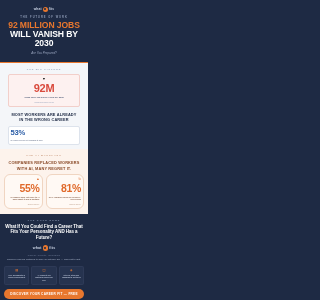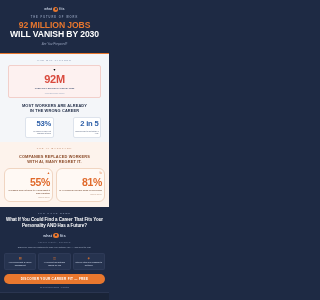--- a/index.html
+++ b/index.html
@@ -2,21 +2,21 @@
 <html><head>
 <meta charset="utf-8">
 <style>
   * { margin:0; padding:0; box-sizing:border-box; }
   html,body { width:109px; height:300px; }
   body {
     font-family:"Liberation Sans", sans-serif;
     background:#1e2a44;
     overflow:hidden;
   }
-  .page { width:109px; height:300px; position:relative; }
+  .page { width:88px; height:300px; position:relative; }
 
   
   .header {
     background:#1e2a44;
     padding:6px 4px 7px;
     text-align:center;
     position:relative;
   }
   .logo-row { display:flex; align-items:center; justify-content:center; gap:1px; height:6px; }
   .logo-txt { font-size:3.2px; color:#c9d2e3; letter-spacing:.2px; font-weight:700; }
@@ -69,21 +69,21 @@
   .c-lab {
     font-size:2.3px; color:#55627d; line-height:1.35;
     margin-top:2px; font-weight:700;
   }
   .c-src { font-size:1.9px; color:#9aa6bd; margin-top:1.5px; }
 
   
   .cards3 { display:flex; gap:2px; }
   .card3 {
     flex:1; background:#fff; border:.5px solid #dde3ec; border-radius:2px;
-    padding:2.5px 1.5px; text-align:right;margin-left:17px;
+    padding:2.5px 1.5px; text-align:left;
   }
   .c3-big { font-size:7.6px; font-weight:700; color:#2d5fa8; line-height:1; letter-spacing:-.2px; }
   .c3-lab { font-size:1.9px; color:#5a6780; line-height:1.3; margin-top:1.6px; }
 
   
   .peach { background:#fdf3ec; padding:5px 4px 5px; }
   .peach .sec-eyebrow { color:#c59274; }
   .peach .sec-title { color:#8a4a28; }
   .pcard {
     flex:1; background:#fff9f4; border:.5px solid #f0d5c1;
@@ -159,24 +159,20 @@
       </div>
     </div>
 
     <div style="margin-top:5px">
       <div class="sec-title">MOST WORKERS ARE ALREADY</div>
       <div class="sec-title" style="margin-top:-3px">IN THE WRONG CAREER</div>
       <div class="cards3">
         <div class="card3">
           <div class="c3-big">53%</div>
           <div class="c3-lab">of employees are not engaged at work</div>
-        </div>
-        <div class="card3">
-          <div class="c3-big">2 in 5</div>
-          <div class="c3-lab">workers plan to quit within a year</div>
         </div>
       </div>
     </div>
   </div>
 
   <div class="peach">
     <div class="sec-eyebrow">THE AI BACKLASH</div>
     <div class="sec-title">COMPANIES REPLACED WORKERS</div>
     <div class="sec-title" style="margin-top:-3px">WITH AI, MANY REGRET IT.</div>
     <div class="cards2">

